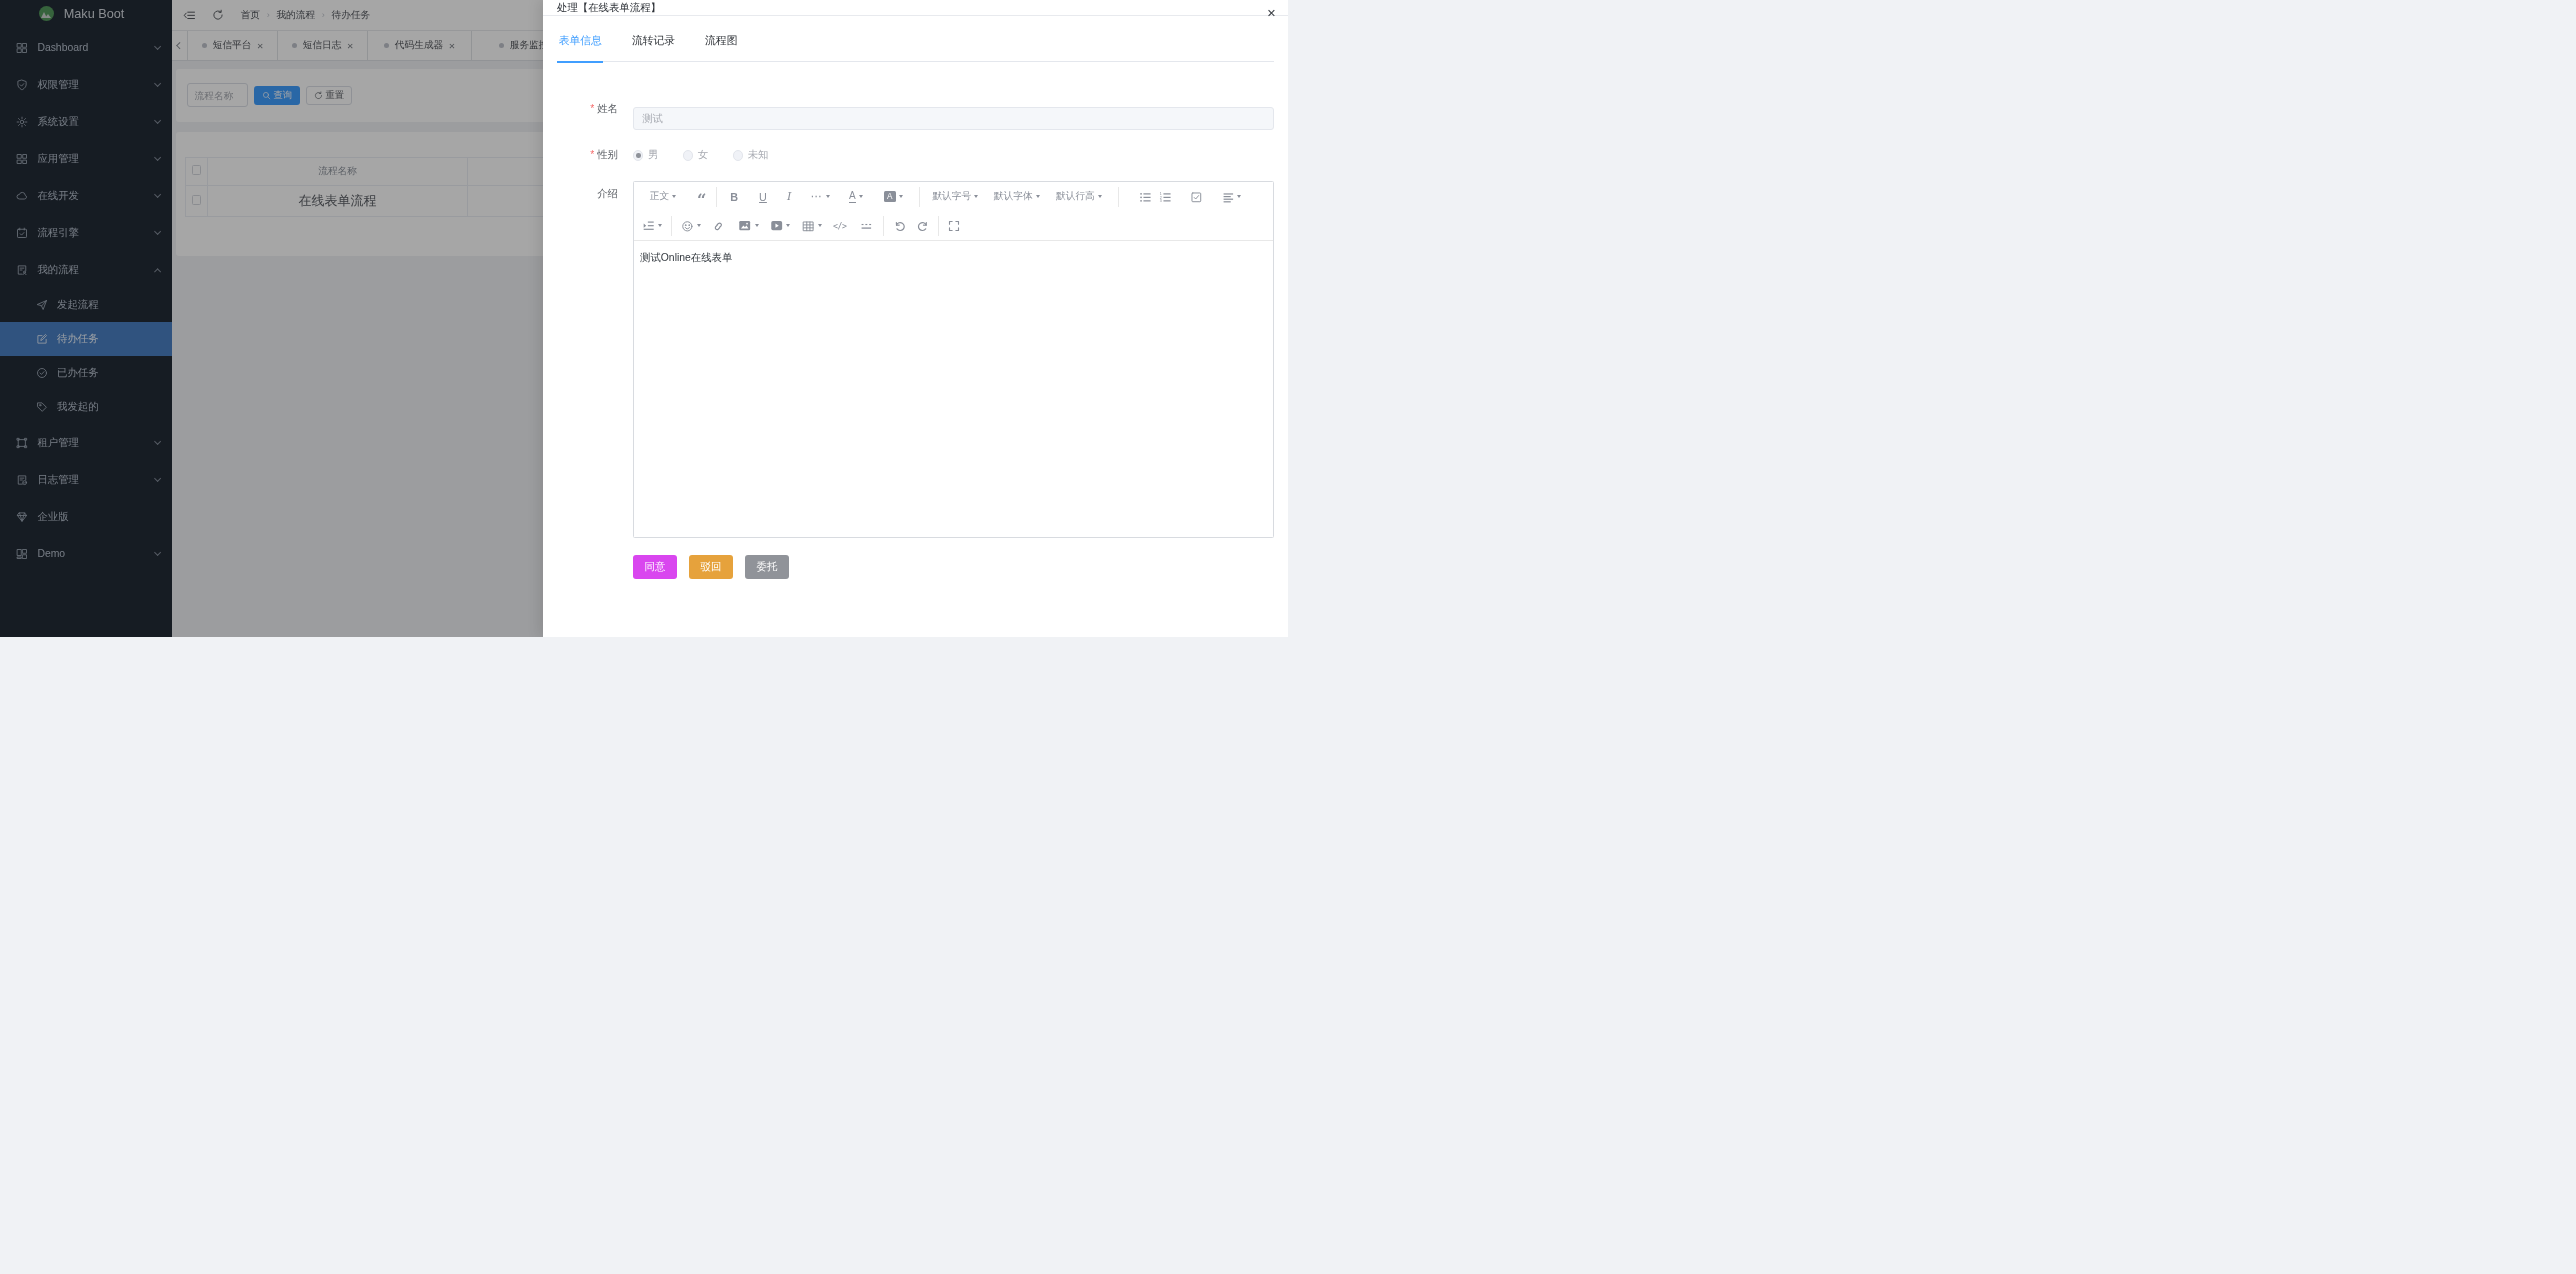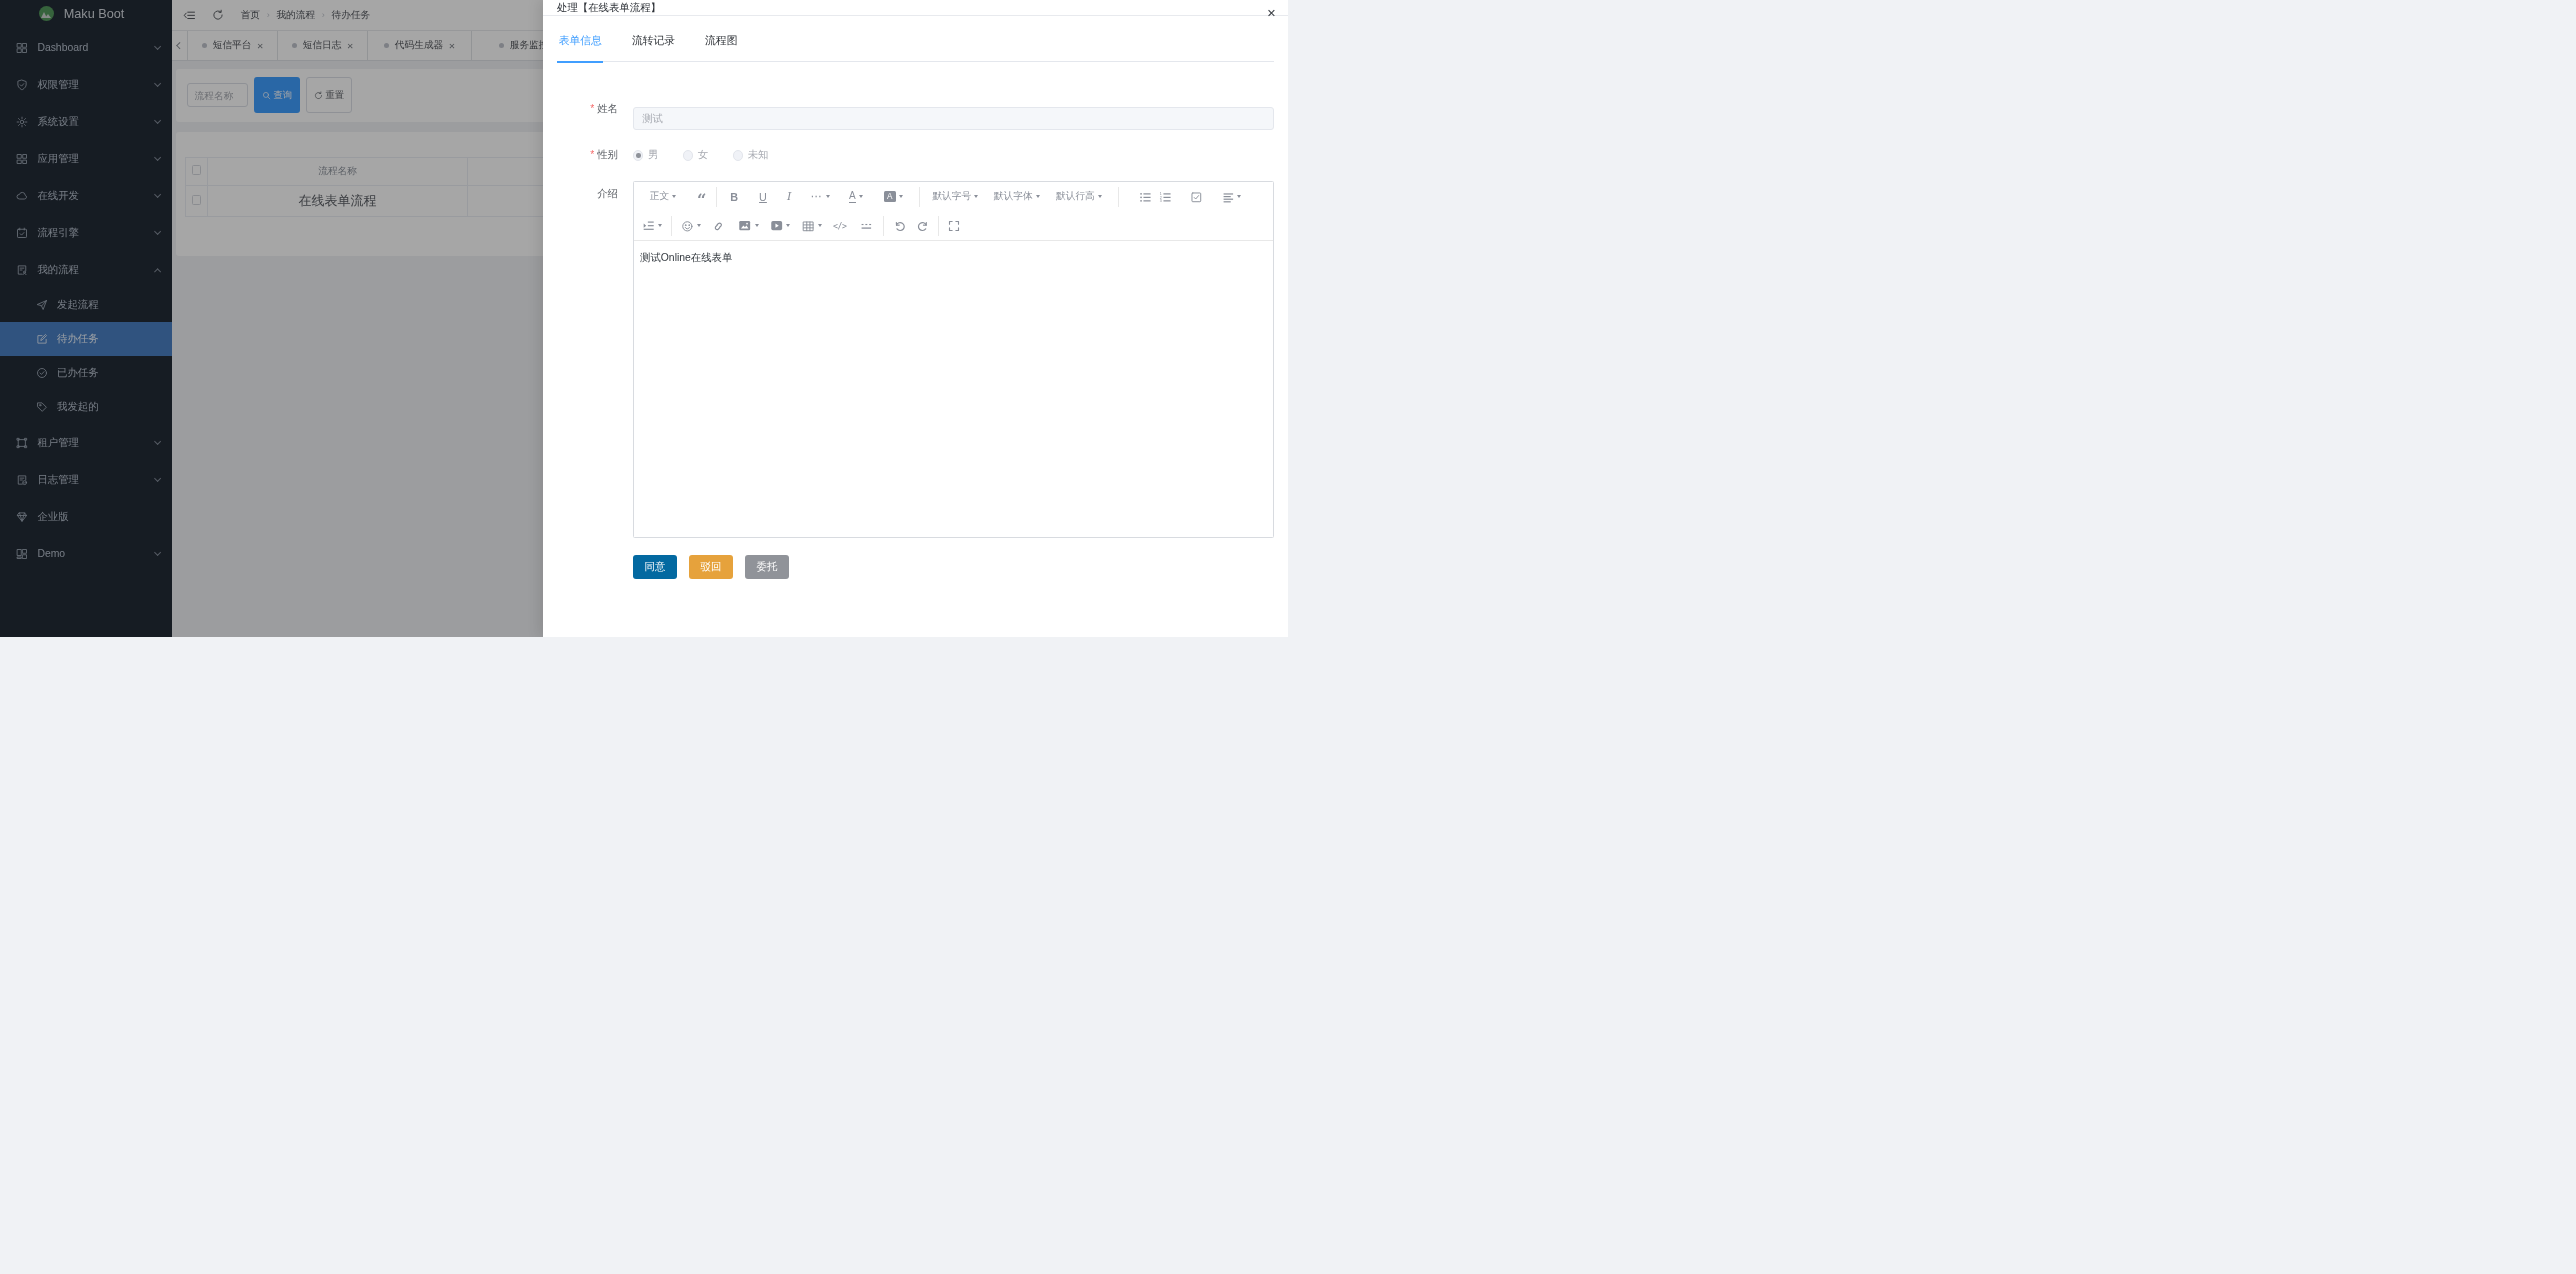--- a/index.html
+++ b/index.html
@@ -37,21 +37,21 @@
   .ts-tab { display:flex; align-items:center; justify-content:center; border-left:0.7px solid #e0e3e7; padding:0 9px; cursor:pointer; }
   .ts-tab.w1 { width:90px; } .ts-tab.w2 { width:90px; } .ts-tab.w3 { width:104px; } .ts-tab.w4 { width:104px; }
   .ts-dot { width:5.2px; height:5.2px; border-radius:50%; background:#c0c4cc; flex:none; margin-right:6px; }
   .ts-label { font-size:9.7px; color:#53565c; white-space:nowrap; }
   .ts-close { font-size:8.2px; color:#7d8187; margin-left:5.2px; cursor:pointer; }
   .content { padding:7.5px 4.5px 0 3.7px; }
   .card { background:#fff; border-radius:3px; }
   .card-search { height:53px; display:flex; align-items:center; padding-left:11.2px; margin-bottom:10.4px; }
   .search-input { width:61px; height:24px; border:0.7px solid #dcdfe6; border-radius:3px; font-size:9.7px; padding:0 6.7px; color:#606266; outline:none; background:#fff; }
   .search-input::placeholder { color:#a8abb2; }
-  .btn { height:36px; display:inline-flex; align-items:center; justify-content:center; border-radius:3px; font-size:9.3px; padding:0 6.7px; cursor:pointer; border:0.7px solid transparent; }
+  .btn { height:19px; display:inline-flex; align-items:center; justify-content:center; border-radius:3px; font-size:9.3px; padding:0 6.7px; cursor:pointer; border:0.7px solid transparent; }
   .btn svg { margin-right:3px; }
   .btn-query { background:#409eff; color:#fff; margin-left:6px; }
   .btn-reset { background:#fff; color:#5d6167; border-color:#dcdfe6; margin-left:6px; }
   .card-table { height:124px; padding:9px; }
   table.grid { border-collapse:collapse; margin-top:15.7px; width:100%; table-layout:fixed; }
   table.grid th, table.grid td { border:0.7px solid #ebeef5; text-align:center; font-weight:400; }
   table.grid th { height:28px; font-size:9.7px; color:#8f959e; }
   table.grid td { height:31px; font-size:13px; color:#5d6167; }
   .col-cb { width:22.4px; } .col-name { width:260px; }
   .cb { width:9.7px; height:9.7px; border:0.7px solid #d4d7de; border-radius:1.5px; background:#fff; display:inline-block; cursor:pointer; }
@@ -97,21 +97,21 @@
   .t-b { font-weight:bold; font-size:10.8px; }
   .t-u { text-decoration:underline; font-size:10.8px; }
   .t-i { font-family:"DejaVu Serif","Liberation Serif",serif; font-style:italic; font-size:11.2px; }
   .t-more { font-size:11.2px; letter-spacing:0.7px; }
   .t-fontcolor { font-size:10px; border-bottom:1.9px solid #8a8f99; line-height:10.4px; }
   .t-bgcolor { font-size:8.2px; background:#8a8f99; color:#fff; border-radius:1.5px; width:12px; height:11.2px; display:flex; align-items:center; justify-content:center; }
   .t-code { font-family:"DejaVu Sans Mono","Liberation Mono",monospace; font-size:8.2px; letter-spacing:-0.4px; }
   .ed-content { flex:1; padding:9.7px 6px; font-size:10.4px; color:#343a40; cursor:text; }
   .dw-footer { margin:17px 0 0 90px; display:flex; }
   .act-btn { height:24px; min-width:44px; padding:0 11.2px; border:none; border-radius:3px; color:#fff; font-size:10.4px; cursor:pointer; display:inline-flex; align-items:center; justify-content:center; margin-right:12px; font-family:inherit; }
-  .act-approve { background:#0369a1; }
+  .act-approve { background:#d946ef; }
   .act-reject { background:#e6a23c; }
   .act-delegate { background:#909399; }
 
   svg.li { stroke:currentColor; fill:none; stroke-width:1.2; stroke-linecap:round; stroke-linejoin:round; }
   svg.fi { fill:currentColor; stroke:none; }
 </style>
 </head>
 <body>
 
 <div class="sidebar">

